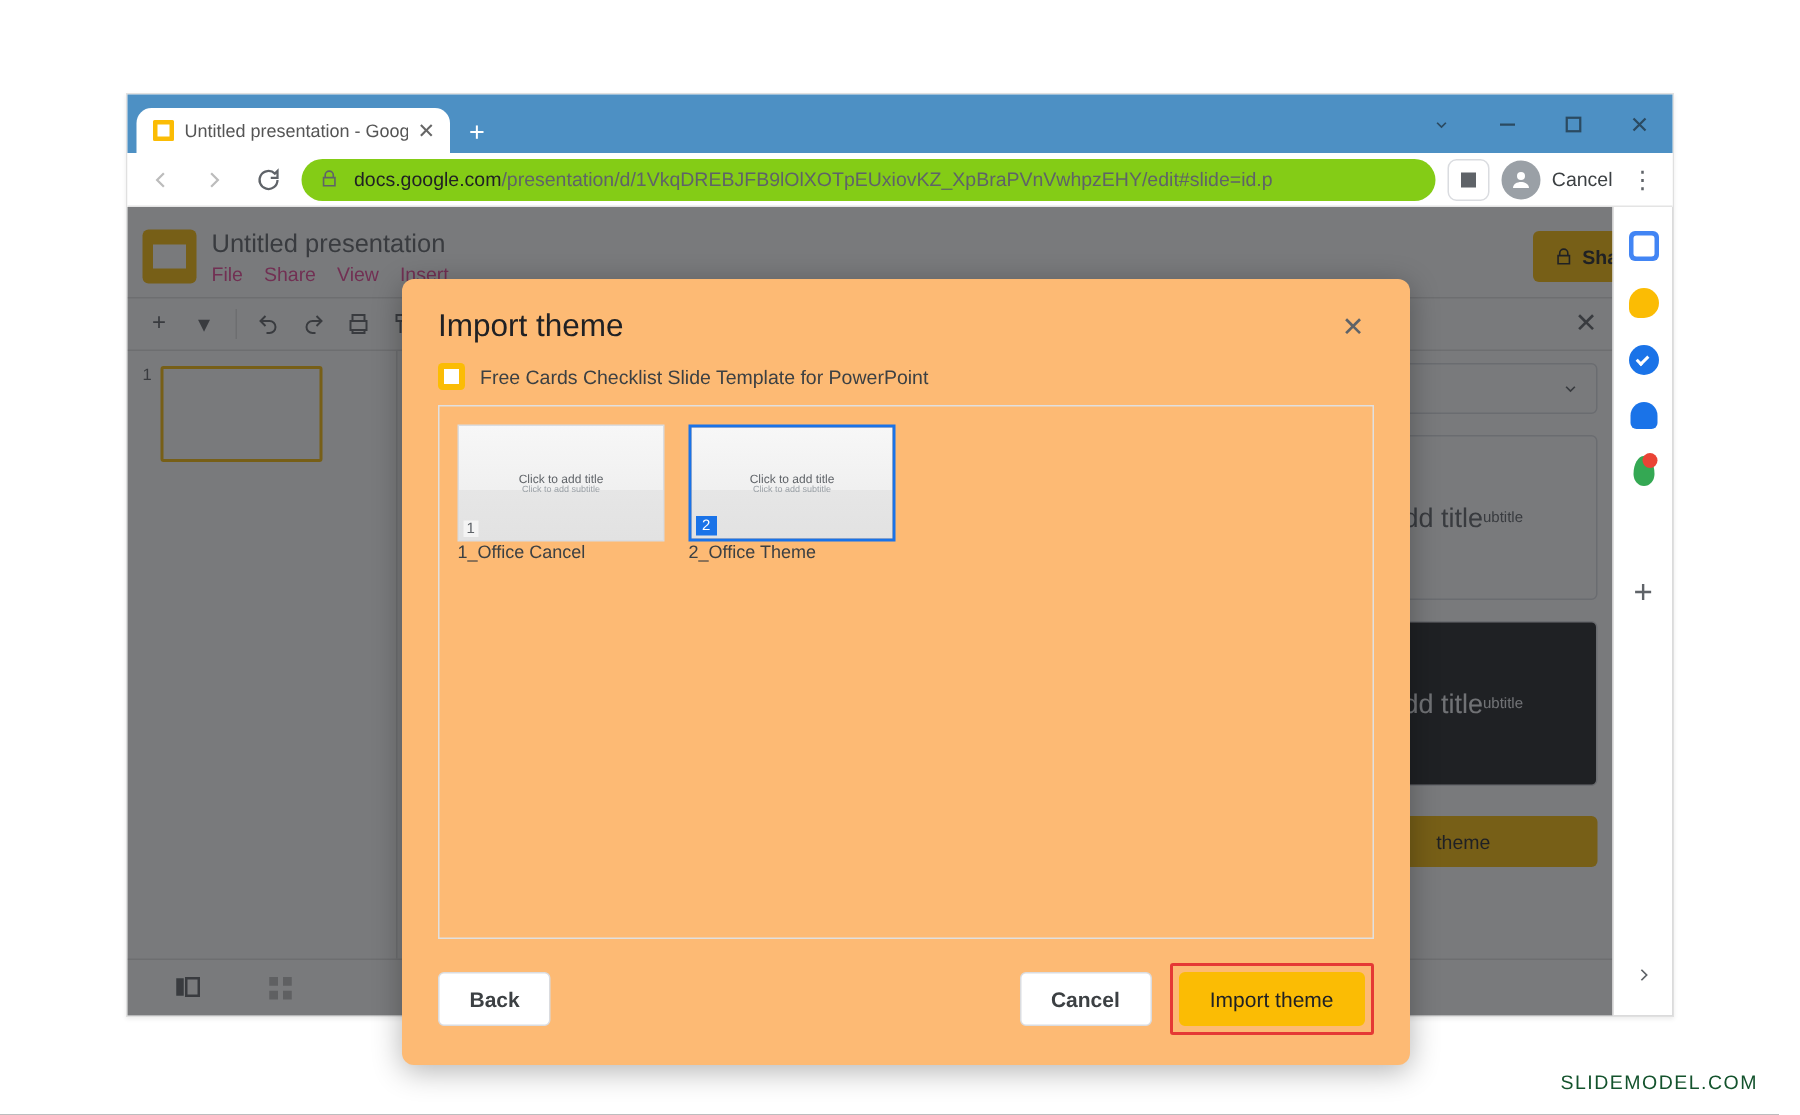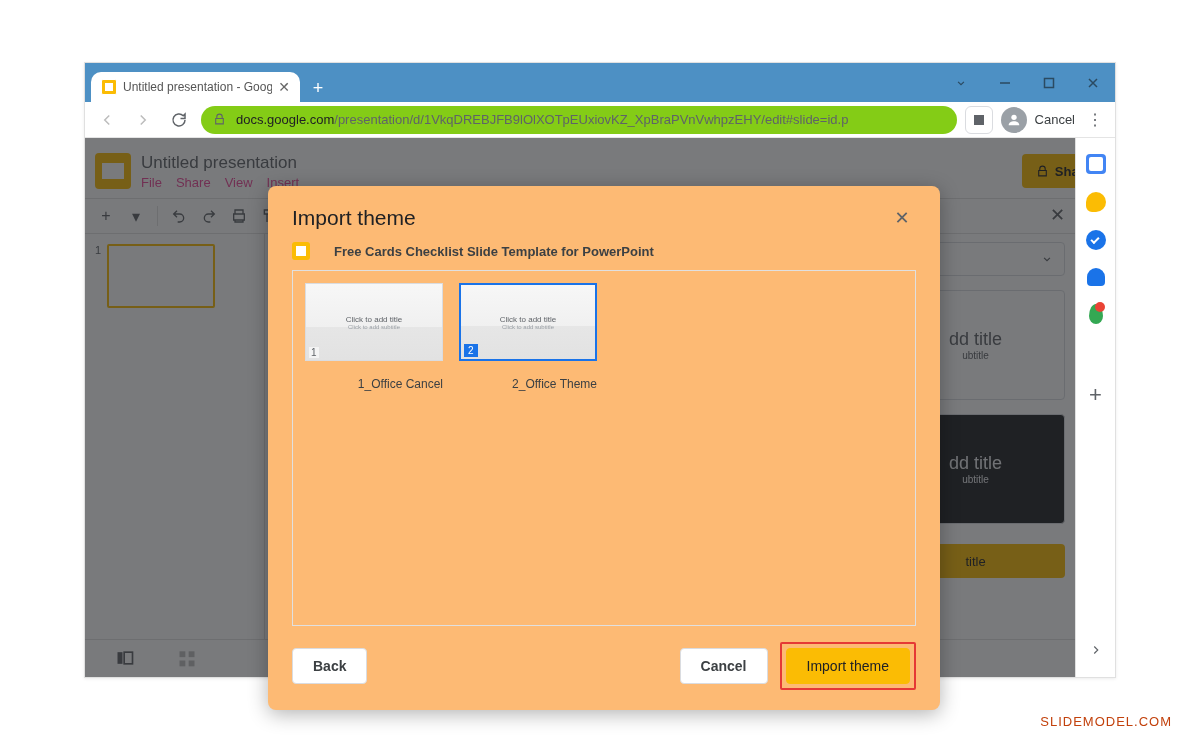--- a/index.html
+++ b/index.html
@@ -69,50 +69,50 @@
   .railicon.contacts { width:18px; height:18px; background:#1a73e8; border-radius:50% 50% 4px 4px; }
   .railicon.maps { width:14px; height:20px; background:#34a853; border-radius:50% 50% 50% 50% / 60% 60% 40% 40%; position:relative; }
   .railicon.maps::before { content:''; position:absolute; top:-2px; right:-2px; width:10px; height:10px; background:#ea4335; border-radius:50%; }
   .railplus { font-size:22px; color:#5f6368; margin-top:40px; }
   .railchev { margin-top:auto; margin-bottom:20px; color:#5f6368; }
 
   
   .themepanel { position:absolute; right:40px; top:60px; bottom:38px; width:200px; border-left:1px solid #e0e0e0; padding:14px 10px; }
   .tpclose { position:absolute; right:10px; top:6px; color:#5f6368; font-size:18px; }
   .tpdd { width:100%; height:34px; border:1px solid #dadce0; border-radius:4px; margin-top:30px; display:flex; align-items:center; justify-content:flex-end; padding:0 10px; color:#5f6368; }
-  .tptile { margin-top:14px; width:100%; height:110px; border:1px solid #dadce0; border-radius:4px; display:flex; flex-direction:column; align-items:center; justify-content:center; color:#5f6368; }
+  .tptile { margin-top:14px; width:100%; height:110px; border:1px solid #dadce0; border-radius:4px; display:flex; flex-direction:row; align-items:center; justify-content:center; color:#5f6368; }
   .tptile.dark { background:#202124; color:#e8eaed; }
   .tptile .tt { font-size:18px; }
   .tptile .tsub { font-size:10px; }
   .tpimport { margin-top:20px; height:34px; background:#fbbc04; border-radius:4px; display:flex; align-items:center; justify-content:center; font-size:13px; color:#202124; }
 
   
   .dialog { position:absolute; z-index:10; left:183px; top:3px; width:672px; height:524px; background:#fdba74; border-radius:8px; box-shadow: 0 4px 20px rgba(0,0,0,0.3); display:flex; flex-direction:column;margin-top:45px; }
   .dlghead { display:flex; align-items:center; justify-content:space-between; padding: 18px 24px 10px 24px; }
   .dlgtitle { font-size:21px; color:#202124; }
   .dlgclose { font-size:18px; color:#5f6368; width:28px; height:28px; display:flex; align-items:center; justify-content:center; cursor:pointer; }
-  .dlgsub { display:flex; align-items:center; gap:24px; padding: 0 24px 10px 24px; font-size:13px; font-weight:bold; color:#3c4043;text-align:center; }
+  .dlgsub { display:flex; align-items:center; gap:10px; padding: 0 24px 10px 24px; font-size:13px; font-weight:normal; color:#3c4043;text-align:center; }
   .dlgsub .sicon { width:18px; height:18px; background:#fbbc04; border-radius:3px; position:relative; }
   .dlgsub .sicon::after { content:''; position:absolute; inset:4px; background:#fff; }
   .dlgbody { margin: 0 24px; border:1px solid #e0e0e0; flex:1; padding: 12px; display:flex; gap:16px; align-content:flex-start; flex-wrap:wrap; overflow:auto; }
-  .themeopt { width:138px; display:flex; flex-direction:column; gap:16px; cursor:pointer;text-align:right; }
+  .themeopt { width:138px; display:flex; flex-direction:column; gap:0; cursor:pointer; }
   .toprev { width:138px; height:78px; border:1px solid #dadce0; background:linear-gradient(#f7f7f7,#f0f0f0 56%, #e6e6e6 56%, #e2e2e2); position:relative; display:flex; flex-direction:column; align-items:center; justify-content:center; }
   .themeopt.selected .toprev { border:2px solid #1a73e8; }
   .toprev .pnum { position:absolute; left:3px; bottom:2px; font-size:10px; color:#5f6368; background:rgba(255,255,255,0.6); padding:0 2px; }
   .themeopt.selected .toprev .pnum { background:#1a73e8; color:#fff; padding:1px 4px; }
   .toprev .pt { font-size:8px; color:#5f6368; }
   .toprev .ps { font-size:6px; color:#9aa0a6; }
   .tolabel { font-size:12px; color:#3c4043; }
   .dlgfoot { display:flex; align-items:center; padding: 16px 24px 20px 24px; gap:12px; }
   .btn { height:36px; border:1px solid #dadce0; background:#fff; border-radius:4px; padding: 0 20px; font-size:14px; color:#3c4043; display:flex; align-items:center; cursor:pointer;font-weight:bold; }
   .btn.primary { background:#fbbc04; border-color:#fbbc04; color:#202124; font-weight:500; }
   .spacer { flex:1; }
   .redframe { border:2px solid #e53935; padding:4px; border-radius:2px; }
 
-  .watermark { position:absolute; right:28px; bottom:14px; font-size:13px; letter-spacing:1px; color:#c2410c; }
+  .watermark { position:absolute; right:28px; bottom:14px; font-size:13px; letter-spacing:1px; color:#14532d; }
 
   svg { display:block; }
 </style>
 </head>
 <body>
 
 <div class="frame">
 
   <div class="titlebar">
     <div class="tabrow">
@@ -269,21 +269,21 @@
       </div>
       <div class="tptile">
         <div class="tt">dd title</div>
         <div class="tsub">ubtitle</div>
       </div>
       <div class="tptile dark">
         <div class="tt">dd title</div>
         <div class="tsub">ubtitle</div>
       </div>
       <div class="tpimport">
-        <span>title</span>
+        <span>theme</span>
       </div>
     </div>
 
     <div class="rightrail">
       <div class="railicon cal"></div>
       <div class="railicon keep"></div>
       <div class="railicon tasks"></div>
       <div class="railicon contacts"></div>
       <div class="railicon maps"></div>
       <div class="railplus">+</div>

